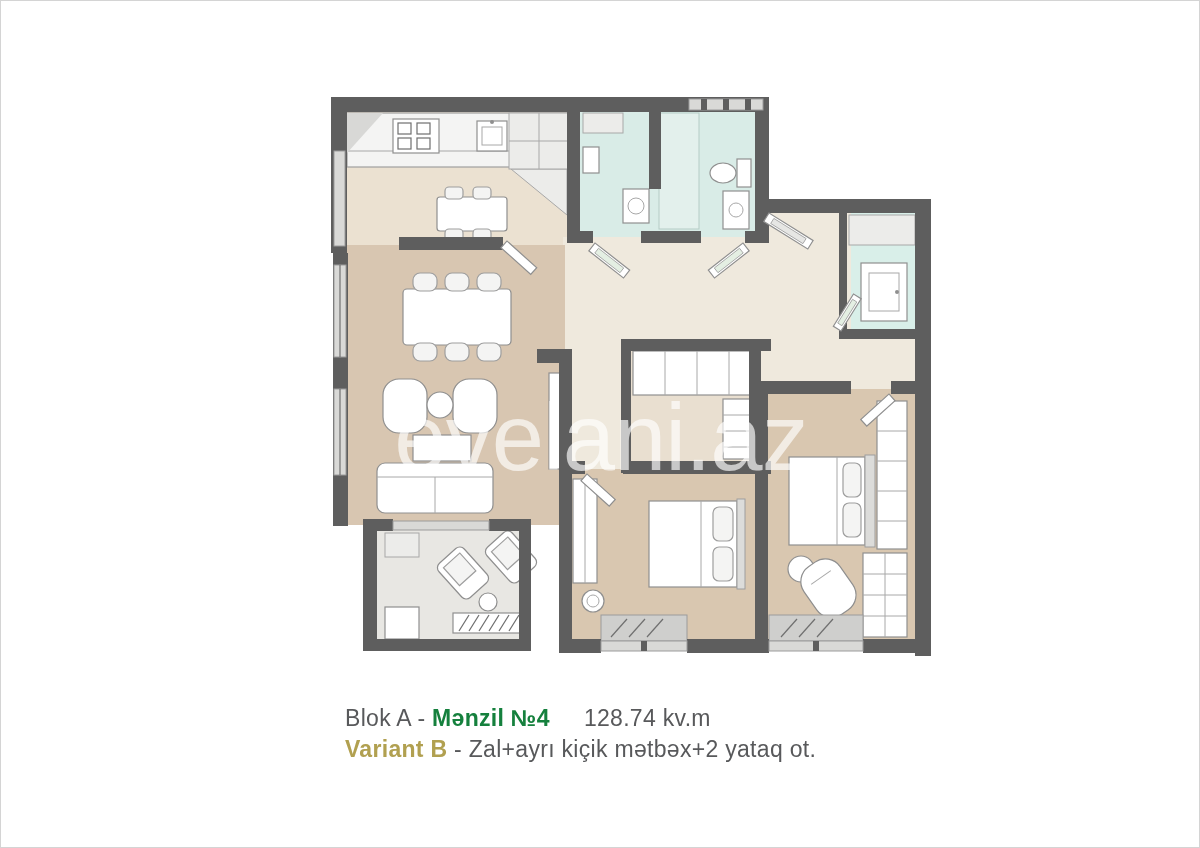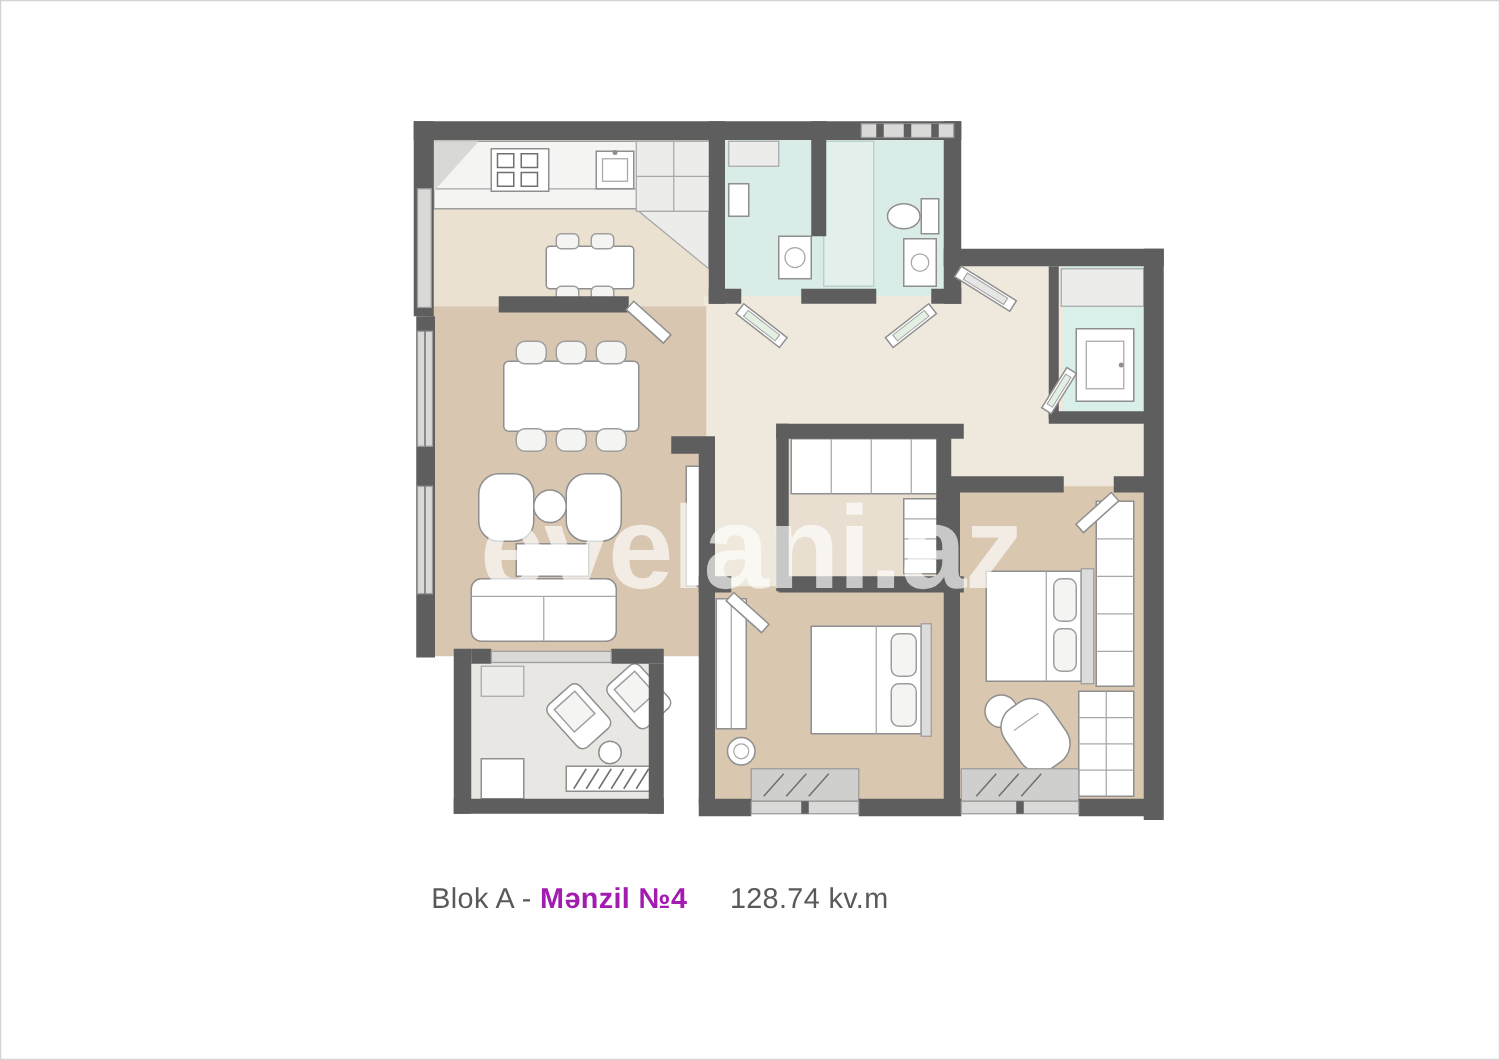--- a/index.html
+++ b/index.html
@@ -4,21 +4,21 @@
 <style>
   html,body{margin:0;padding:0;background:#ffffff;}
   .page{
     position:relative;width:1198px;height:846px;
     border:1px solid #d4d4d4;background:#ffffff;
     font-family:"Liberation Sans",sans-serif;overflow:hidden;
   }
   .plan-svg{position:absolute;left:0;top:0;}
   .watermark{
     position:absolute;left:0;top:383px;width:1200px;text-align:center;
-    font-size:94px;font-weight:700;letter-spacing:-1px;white-space:nowrap;
+    font-size:94px;font-weight:400;letter-spacing:-1px;white-space:nowrap;
     color:rgba(255,255,255,0.66);pointer-events:none;
   }
   .caption{position:absolute;left:344px;top:702px;font-size:23px;line-height:31px;letter-spacing:.3px;}
   .caption .accent{font-weight:700;}
   .caption .area{margin-left:34px;}
   
   .furn{fill:#f4f4f3;stroke:#9e9e9e;stroke-width:1.2;}
   .furnw{fill:#ffffff;stroke:#8f8f8f;stroke-width:1.2;}
   .lite{fill:#ececea;stroke:#a8a8a8;stroke-width:1;}
   .thin{stroke:#a8a8a8;stroke-width:1;fill:none;}
@@ -309,17 +309,20 @@
       <g transform="translate(888,393) rotate(138)">
         <rect x="0" y="-9" width="38" height="9" class="furnw"></rect>
       </g>
     </g>
   </svg>
 
   <div class="watermark">evelani.az</div>
 
   <div class="caption" style="color: rgb(88, 89, 91);">
     <div>
-      <span>Blok A</span><span> - </span><span class="accent" style="color: #a21caf;">Mənzil №4</span><span class="area">128.74 kv.m</span>
+      <span>Blok A</span><span> - </span><span class="accent" style="color: #15803d;">Mənzil №4</span><span class="area">128.74 kv.m</span>
+    </div>
+    <div>
+      <span class="accent" style="color: rgb(177, 160, 80);">Variant B</span><span> - </span><span>Zal+ayrı kiçik mətbəx+2 yataq ot.</span>
     </div>
   </div>
 
 </div>
 
 </body></html>

